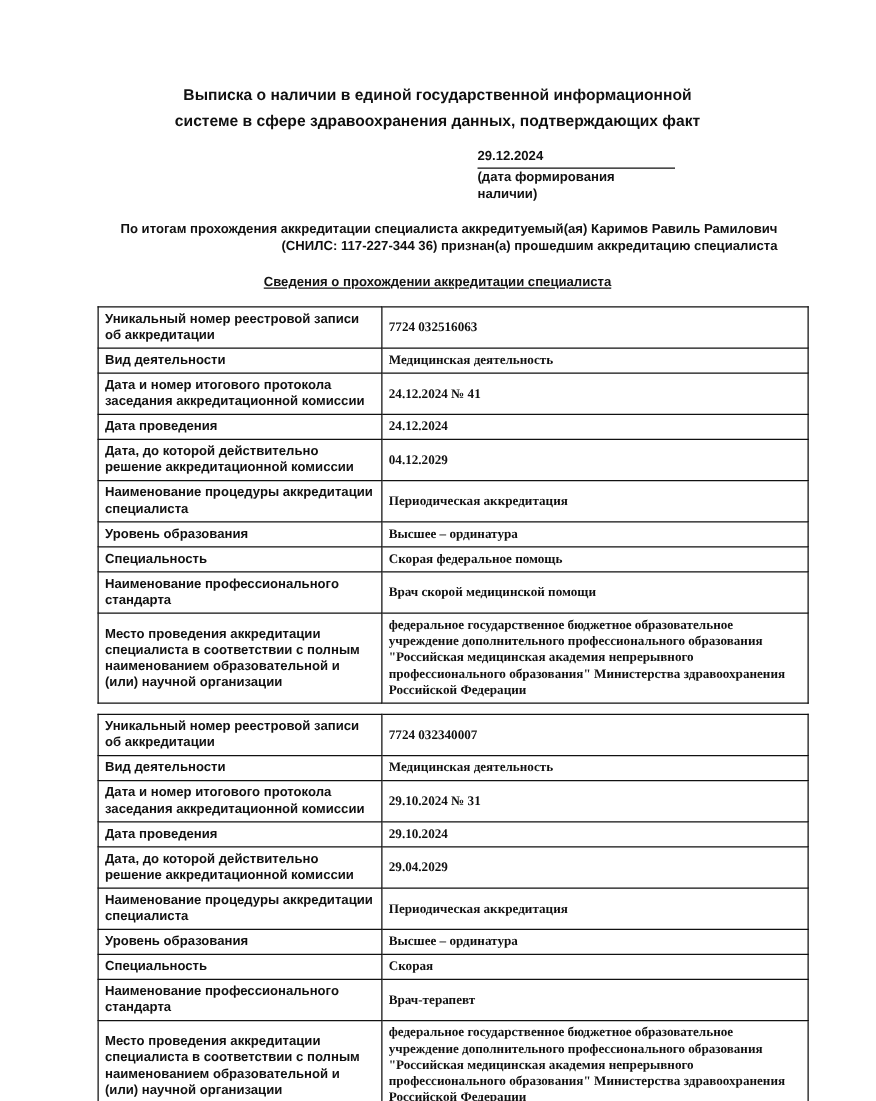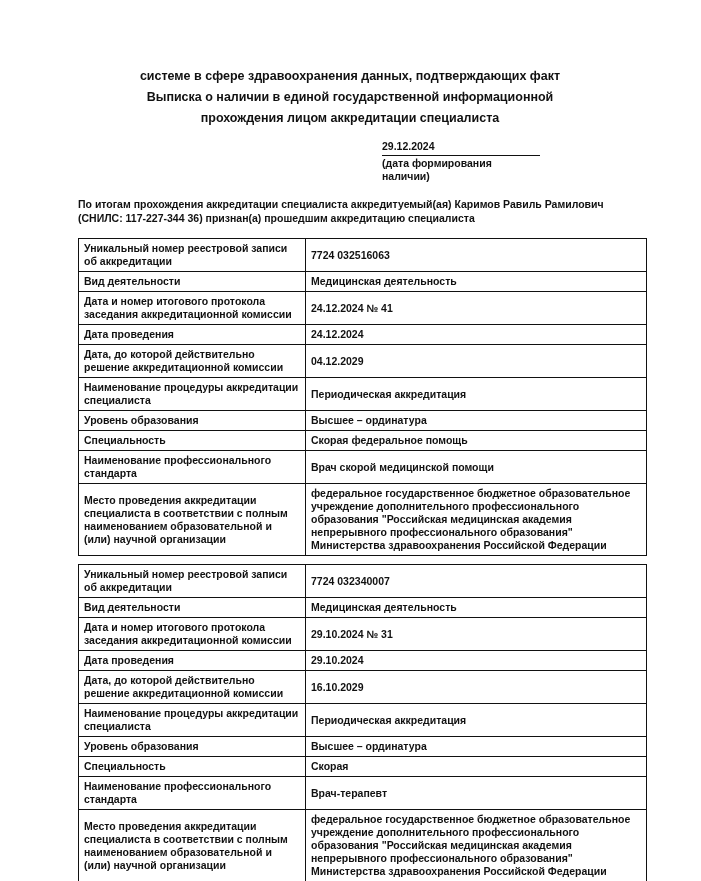--- a/index.html
+++ b/index.html
@@ -36,21 +36,21 @@
     display: block;
     border-bottom: 1.5px solid #111111;
     padding-bottom: 2px;
   }
   .date-caption {
     display: block;
     padding-top: 1px;
   }
   .intro {
     margin-top: 15px;
-    text-align: left;
+    text-align: right;
     font-size: 10.5px;
     line-height: 13.5px;
   }
   .section-heading {
     margin-top: 16px;
     text-align: center;
     font-size: 10.5px;
     text-decoration: underline;
   }
   .registry-heading {
@@ -70,40 +70,40 @@
   table.acc-table + table.acc-table {
     margin-top: 8px;
   }
   table.acc-table td {
     border: 1.5px solid #111111;
     vertical-align: middle;
     padding: 3px 6px 3px 5px;
     word-wrap: break-word;
   }
   td.label-cell { width: 215px; }
-  td.value-cell { width: 329px; padding-left: 8px; }
+  td.value-cell { width: 329px; padding-left: 8px; font-family: Liberation Serif, serif; }
 </style>
 </head>
 <body>
 
 <div class="page">
 
   <div class="doc-title">
+    <div>Выписка о наличии в единой государственной информационной</div>
     <div>системе в сфере здравоохранения данных, подтверждающих факт</div>
-    <div>Выписка о наличии в единой государственной информационной</div>
-    <div>прохождения лицом аккредитации специалиста</div>
   </div>
 
   <div class="date-block">
     <span class="date-value">29.12.2024</span>
     <span class="date-caption">(дата формирования наличии)</span>
   </div>
 
   <p class="intro">По итогам прохождения аккредитации специалиста аккредитуемый(ая) Каримов Равиль Рамилович (СНИЛС: 117-227-344 36) признан(а) прошедшим аккредитацию специалиста</p>
 
+  <div class="section-heading">Сведения о прохождении аккредитации специалиста</div>
 
 
   <table class="acc-table">
     <tbody>
         <tr>
           <td class="label-cell">Уникальный номер реестровой записи об аккредитации</td>
           <td class="value-cell">7724 032516063</td>
         </tr>
         <tr>
           <td class="label-cell">Вид деятельности</td>
@@ -157,21 +157,21 @@
         <tr>
           <td class="label-cell">Дата и номер итогового протокола заседания аккредитационной комиссии</td>
           <td class="value-cell">29.10.2024 № 31</td>
         </tr>
         <tr>
           <td class="label-cell">Дата проведения</td>
           <td class="value-cell">29.10.2024</td>
         </tr>
         <tr>
           <td class="label-cell">Дата, до которой действительно решение аккредитационной комиссии</td>
-          <td class="value-cell">16.10.2029</td>
+          <td class="value-cell">29.04.2029</td>
         </tr>
         <tr>
           <td class="label-cell">Наименование процедуры аккредитации специалиста</td>
           <td class="value-cell">Периодическая аккредитация</td>
         </tr>
         <tr>
           <td class="label-cell">Уровень образования</td>
           <td class="value-cell">Высшее – ординатура</td>
         </tr>
         <tr>

